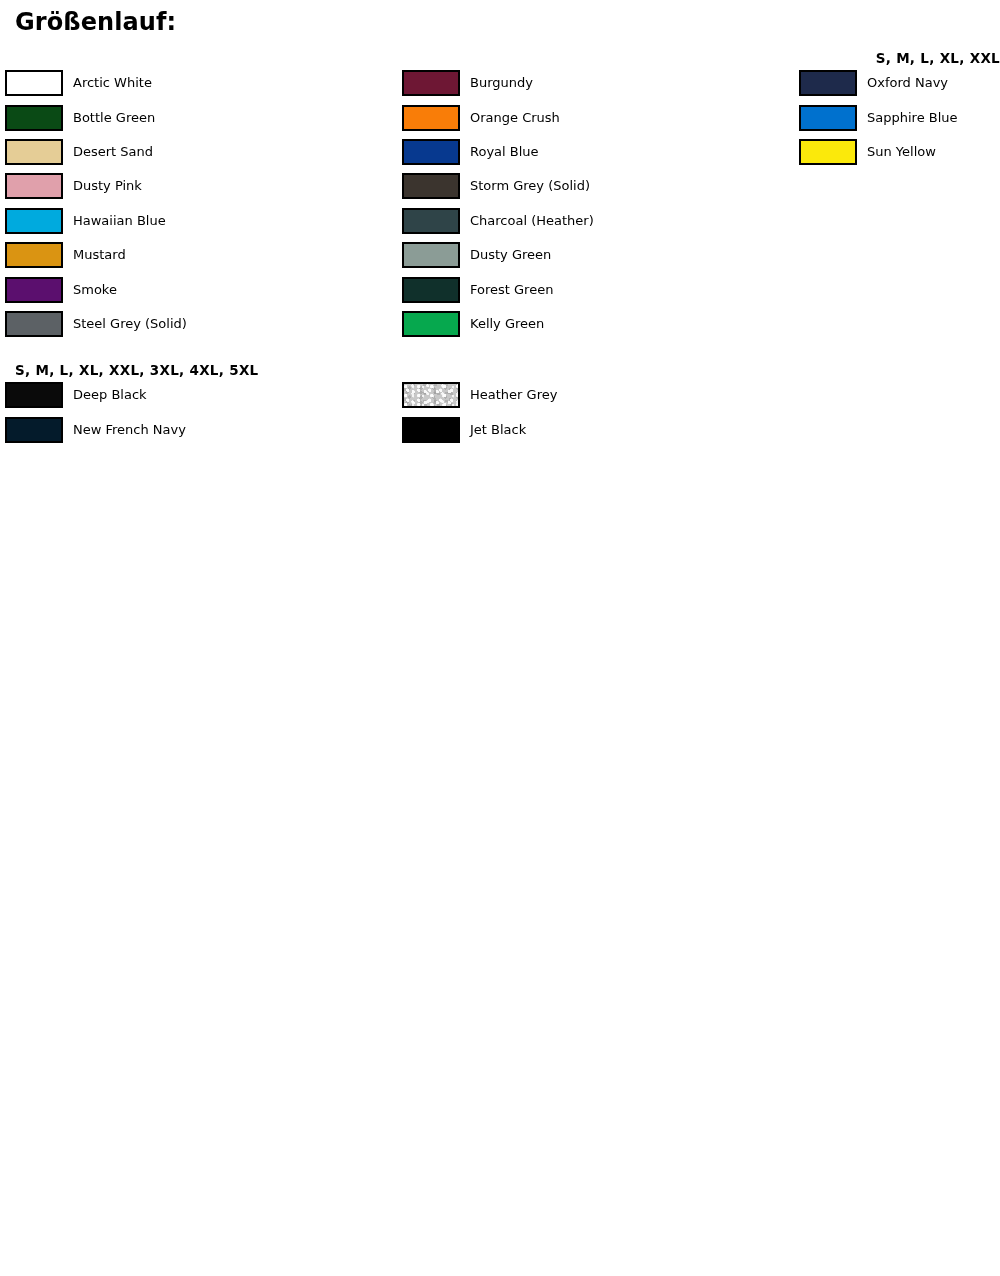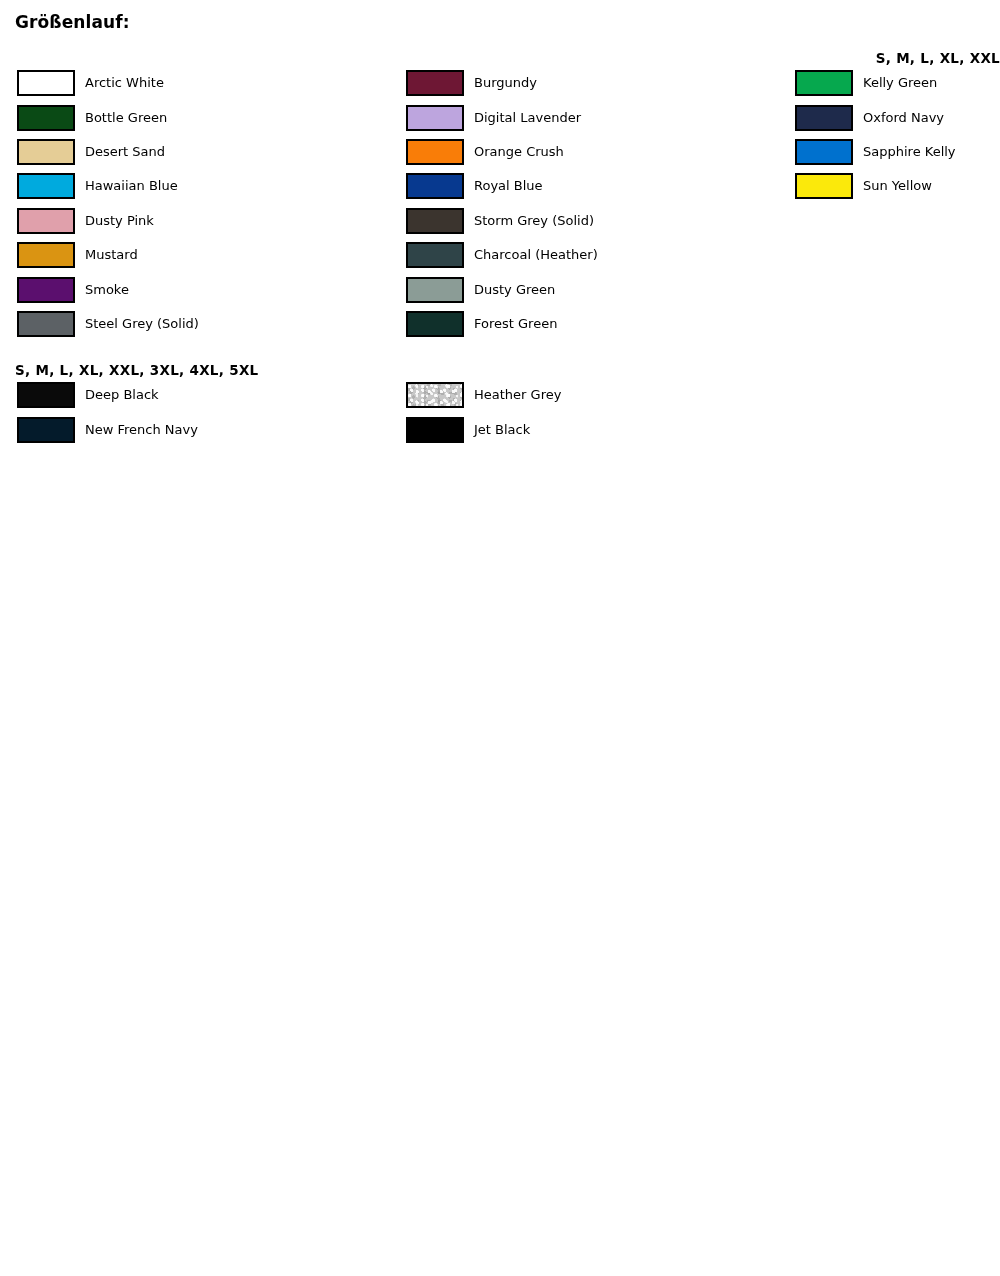--- a/index.html
+++ b/index.html
@@ -15,21 +15,21 @@
     position: relative;
     overflow: hidden;
   }
 
   .page {
     padding: 0;
     margin: 0;
   }
 
   .page-title {
-    font-size: 17px;
+    font-size: 24px;
     font-weight: bold;
     margin: 0;
     padding: 10px 0 0 15px;
     letter-spacing: 0.1px;
     line-height: 24px;
   }
 
   .size-group {
     margin: 0;
     padding: 0;
@@ -47,22 +47,22 @@
   
   #group-0 .group-heading { margin-top: 16px; text-align: right; }
   
   #group-1 .group-heading { margin-top: 21px; }
 
   .color-grid {
     display: grid;
     grid-template-columns: 389px 389px auto;
     grid-auto-flow: column;
     margin: 0;
-    padding: 0 0 0 17px;
-    column-gap: 0;
+    padding: 0 0 0 5px;
+    column-gap: 8px;
   }
 
   .color-item {
     display: flex;
     align-items: center;
     height: 34.4px;
     box-sizing: border-box;
   }
 
   .swatch {
@@ -115,48 +115,44 @@
           </div>
           <div class="color-item">
             <span class="swatch" style="background-color: rgb(10, 74, 21);"></span>
             <span class="color-label">Bottle Green</span>
           </div>
           <div class="color-item">
             <span class="swatch" style="background-color: rgb(229, 205, 150);"></span>
             <span class="color-label">Desert Sand</span>
           </div>
           <div class="color-item">
+            <span class="swatch" style="background-color: rgb(224, 160, 171);"></span>
+            <span class="color-label">Dusty Pink</span>
+          </div>
+          <div class="color-item">
             <span class="swatch" style="background-color: rgb(0, 170, 222);"></span>
             <span class="color-label">Hawaiian Blue</span>
           </div>
           <div class="color-item">
-            <span class="swatch" style="background-color: rgb(224, 160, 171);"></span>
-            <span class="color-label">Dusty Pink</span>
-          </div>
-          <div class="color-item">
             <span class="swatch" style="background-color: rgb(218, 148, 18);"></span>
             <span class="color-label">Mustard</span>
           </div>
           <div class="color-item">
             <span class="swatch" style="background-color: rgb(91, 15, 110);"></span>
             <span class="color-label">Smoke</span>
           </div>
           <div class="color-item">
             <span class="swatch" style="background-color: rgb(92, 97, 101);"></span>
             <span class="color-label">Steel Grey (Solid)</span>
           </div>
           <div class="color-item">
             <span class="swatch" style="background-color: rgb(110, 23, 52);"></span>
             <span class="color-label">Burgundy</span>
           </div>
           <div class="color-item">
-            <span class="swatch" style="background-color: rgb(189, 165, 222);"></span>
-            <span class="color-label">Digital Lavender</span>
-          </div>
-          <div class="color-item">
             <span class="swatch" style="background-color: rgb(249, 125, 8);"></span>
             <span class="color-label">Orange Crush</span>
           </div>
           <div class="color-item">
             <span class="swatch" style="background-color: rgb(7, 57, 143);"></span>
             <span class="color-label">Royal Blue</span>
           </div>
           <div class="color-item">
             <span class="swatch" style="background-color: rgb(59, 52, 46);"></span>
             <span class="color-label">Storm Grey (Solid)</span>
@@ -176,21 +172,21 @@
           <div class="color-item">
             <span class="swatch" style="background-color: rgb(6, 168, 78);"></span>
             <span class="color-label">Kelly Green</span>
           </div>
           <div class="color-item">
             <span class="swatch" style="background-color: rgb(30, 42, 75);"></span>
             <span class="color-label">Oxford Navy</span>
           </div>
           <div class="color-item">
             <span class="swatch" style="background-color: rgb(0, 113, 206);"></span>
-            <span class="color-label">Sapphire Kelly</span>
+            <span class="color-label">Sapphire Blue</span>
           </div>
           <div class="color-item">
             <span class="swatch" style="background-color: rgb(251, 233, 11);"></span>
             <span class="color-label">Sun Yellow</span>
           </div>
         </div>
       </section>
       <section class="size-group" id="group-1">
         <div class="group-heading">S, M, L, XL, XXL, 3XL, 4XL, 5XL</div>
         <div class="color-grid" style="grid-template-rows: repeat(2, 34.4px);">

